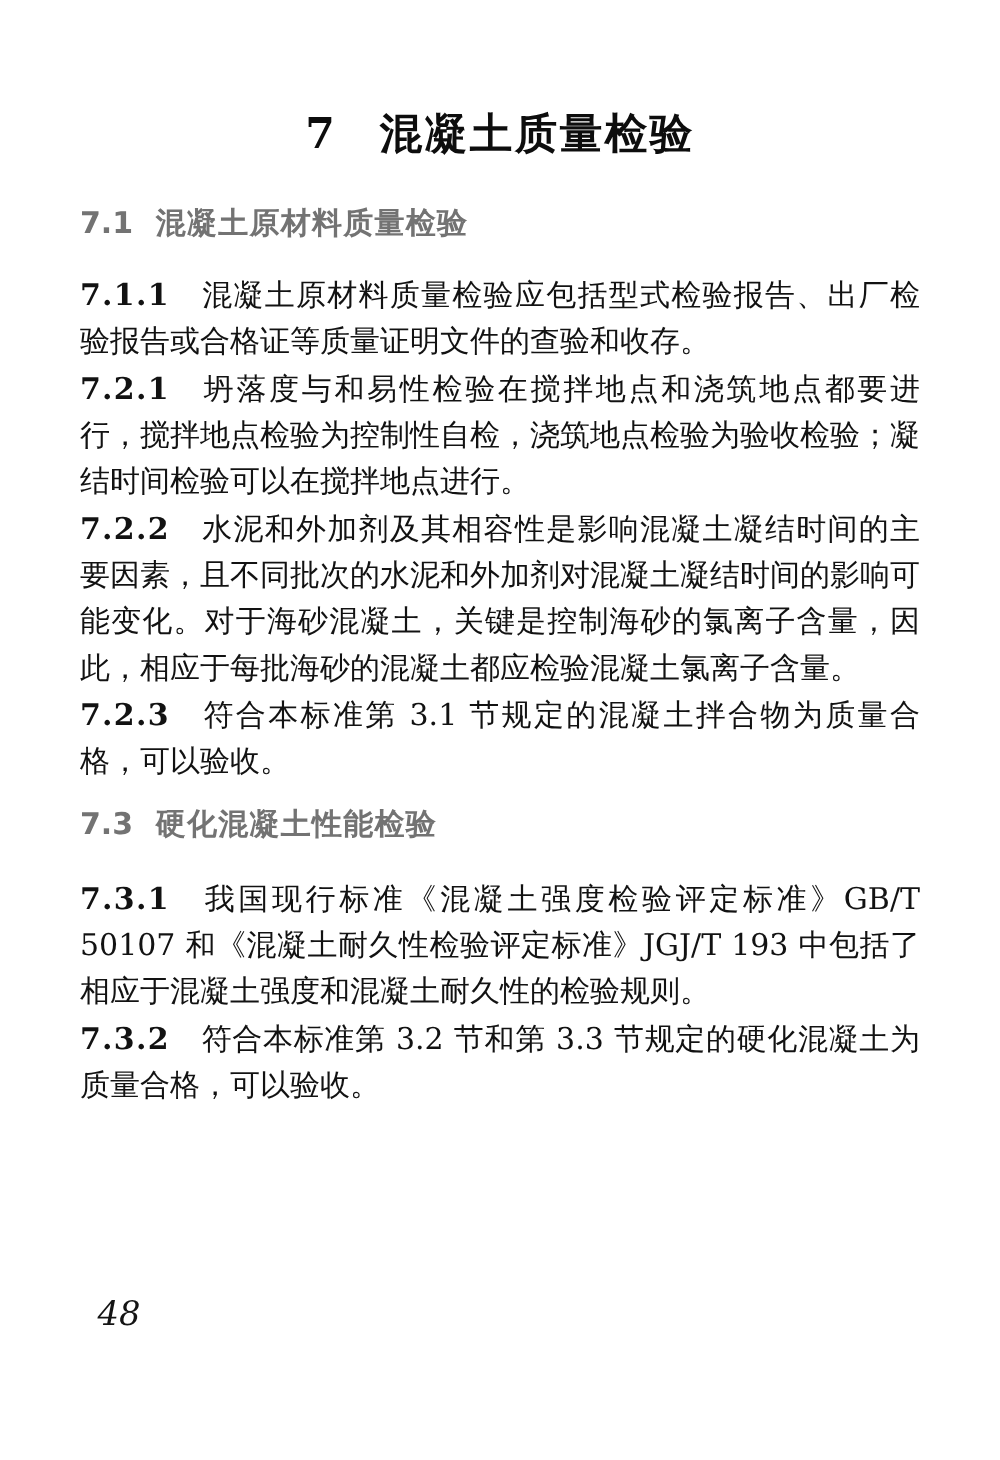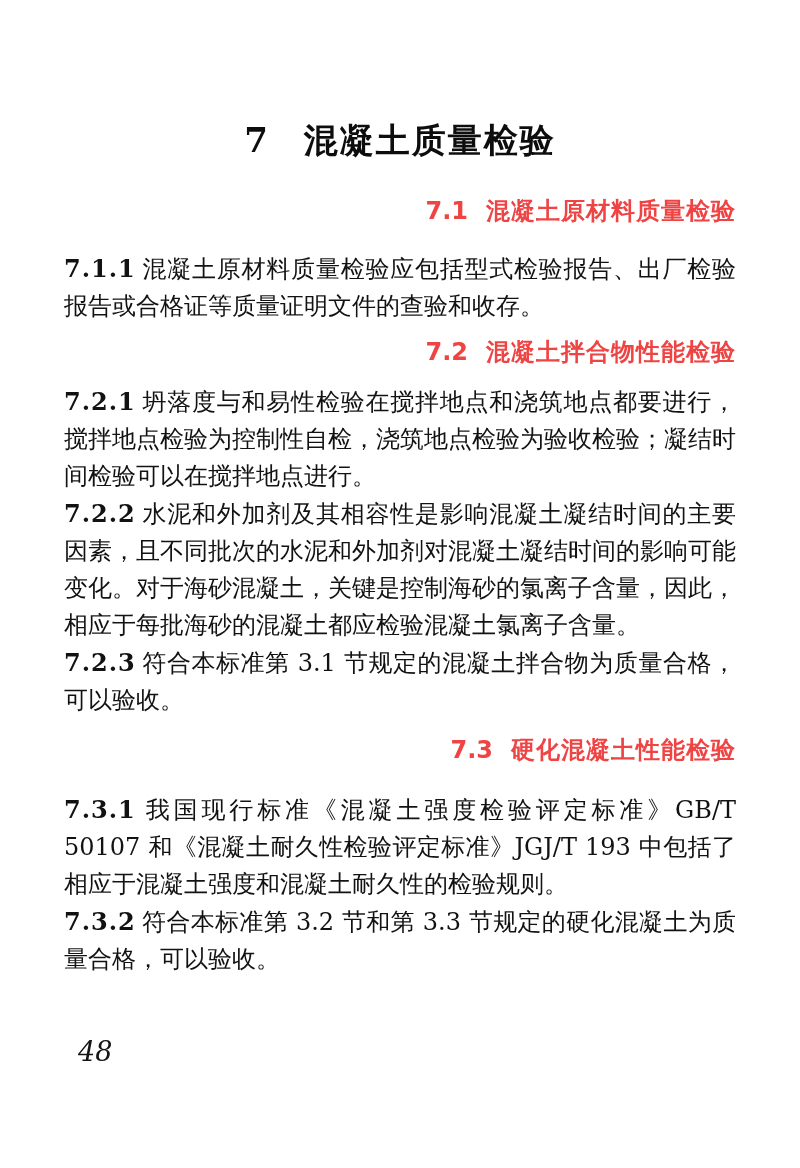--- a/index.html
+++ b/index.html
@@ -19,62 +19,62 @@
     position: relative;
     width: 800px;
     height: 1168px;
     box-sizing: border-box;
     padding: 0 64px;
     background: #ffffff;
   }
   
   .chapter-title {
     margin: 0;
-    padding-top: 116px;
+    padding-top: 83px;
     text-align: center;
     font-size: 34px;
     line-height: 48px;
     font-weight: bold;
     letter-spacing: 2px;
     color: #0d0d0d;
   }
   .chapter-title .chap-num {
     margin-right: 36px;
     letter-spacing: 0;
   }
   
   .section-heading {
     margin: 0;
-    text-align: right;
+    text-align: left;
     font-family: "DejaVu Sans", "Liberation Sans", sans-serif;
     font-size: 24px;
     line-height: 34px;
     font-weight: bold;
-    color: #ef4444;
+    color: #737373;
     letter-spacing: 1px;
   }
   .section-heading .sec-num {
     margin-right: 18px;
     letter-spacing: 0;
   }
   .heading-71 { margin: 30px 0 22px 0; }
   .heading-72 { margin: 10px 0 14px 0; }
   .heading-73 { margin: 14px 0 24px 0; }
   
   .clause {
     margin: 0;
     font-size: 24px;
     line-height: 37px;
     text-align: justify;
     text-justify: inter-ideograph;
     color: #121212;
   }
   .clause .item-num {
     font-weight: bold;
-    margin-right: 6px;
+    margin-right: 25px;
     letter-spacing: 1px;
   }
   
   .page-number {
     position: absolute;
     top: 1036px;
     left: 78px;
     font-size: 27px;
     font-style: italic;
     color: #141414;
@@ -89,23 +89,20 @@
     <span class="chap-num">7</span><span>混凝土质量检验</span>
   </h1>
 
   <h2 class="section-heading heading-71">
     <span class="sec-num">7.1</span><span>混凝土原材料质量检验</span>
   </h2>
   <p class="clause">
     <span class="item-num">7.1.1</span><span>混凝土原材料质量检验应包括型式检验报告、出厂检验报告或合格证等质量证明文件的查验和收存。</span>
   </p>
 
-  <h2 class="section-heading heading-72">
-    <span class="sec-num">7.2</span><span>混凝土拌合物性能检验</span>
-  </h2>
   <p class="clause">
     <span class="item-num">7.2.1</span><span>坍落度与和易性检验在搅拌地点和浇筑地点都要进行，搅拌地点检验为控制性自检，浇筑地点检验为验收检验；凝结时间检验可以在搅拌地点进行。</span>
   </p>
   <p class="clause">
     <span class="item-num">7.2.2</span><span>水泥和外加剂及其相容性是影响混凝土凝结时间的主要因素，且不同批次的水泥和外加剂对混凝土凝结时间的影响可能变化。对于海砂混凝土，关键是控制海砂的氯离子含量，因此，相应于每批海砂的混凝土都应检验混凝土氯离子含量。</span>
   </p>
   <p class="clause">
     <span class="item-num">7.2.3</span><span>符合本标准第 3.1 节规定的混凝土拌合物为质量合格，可以验收。</span>
   </p>
 

